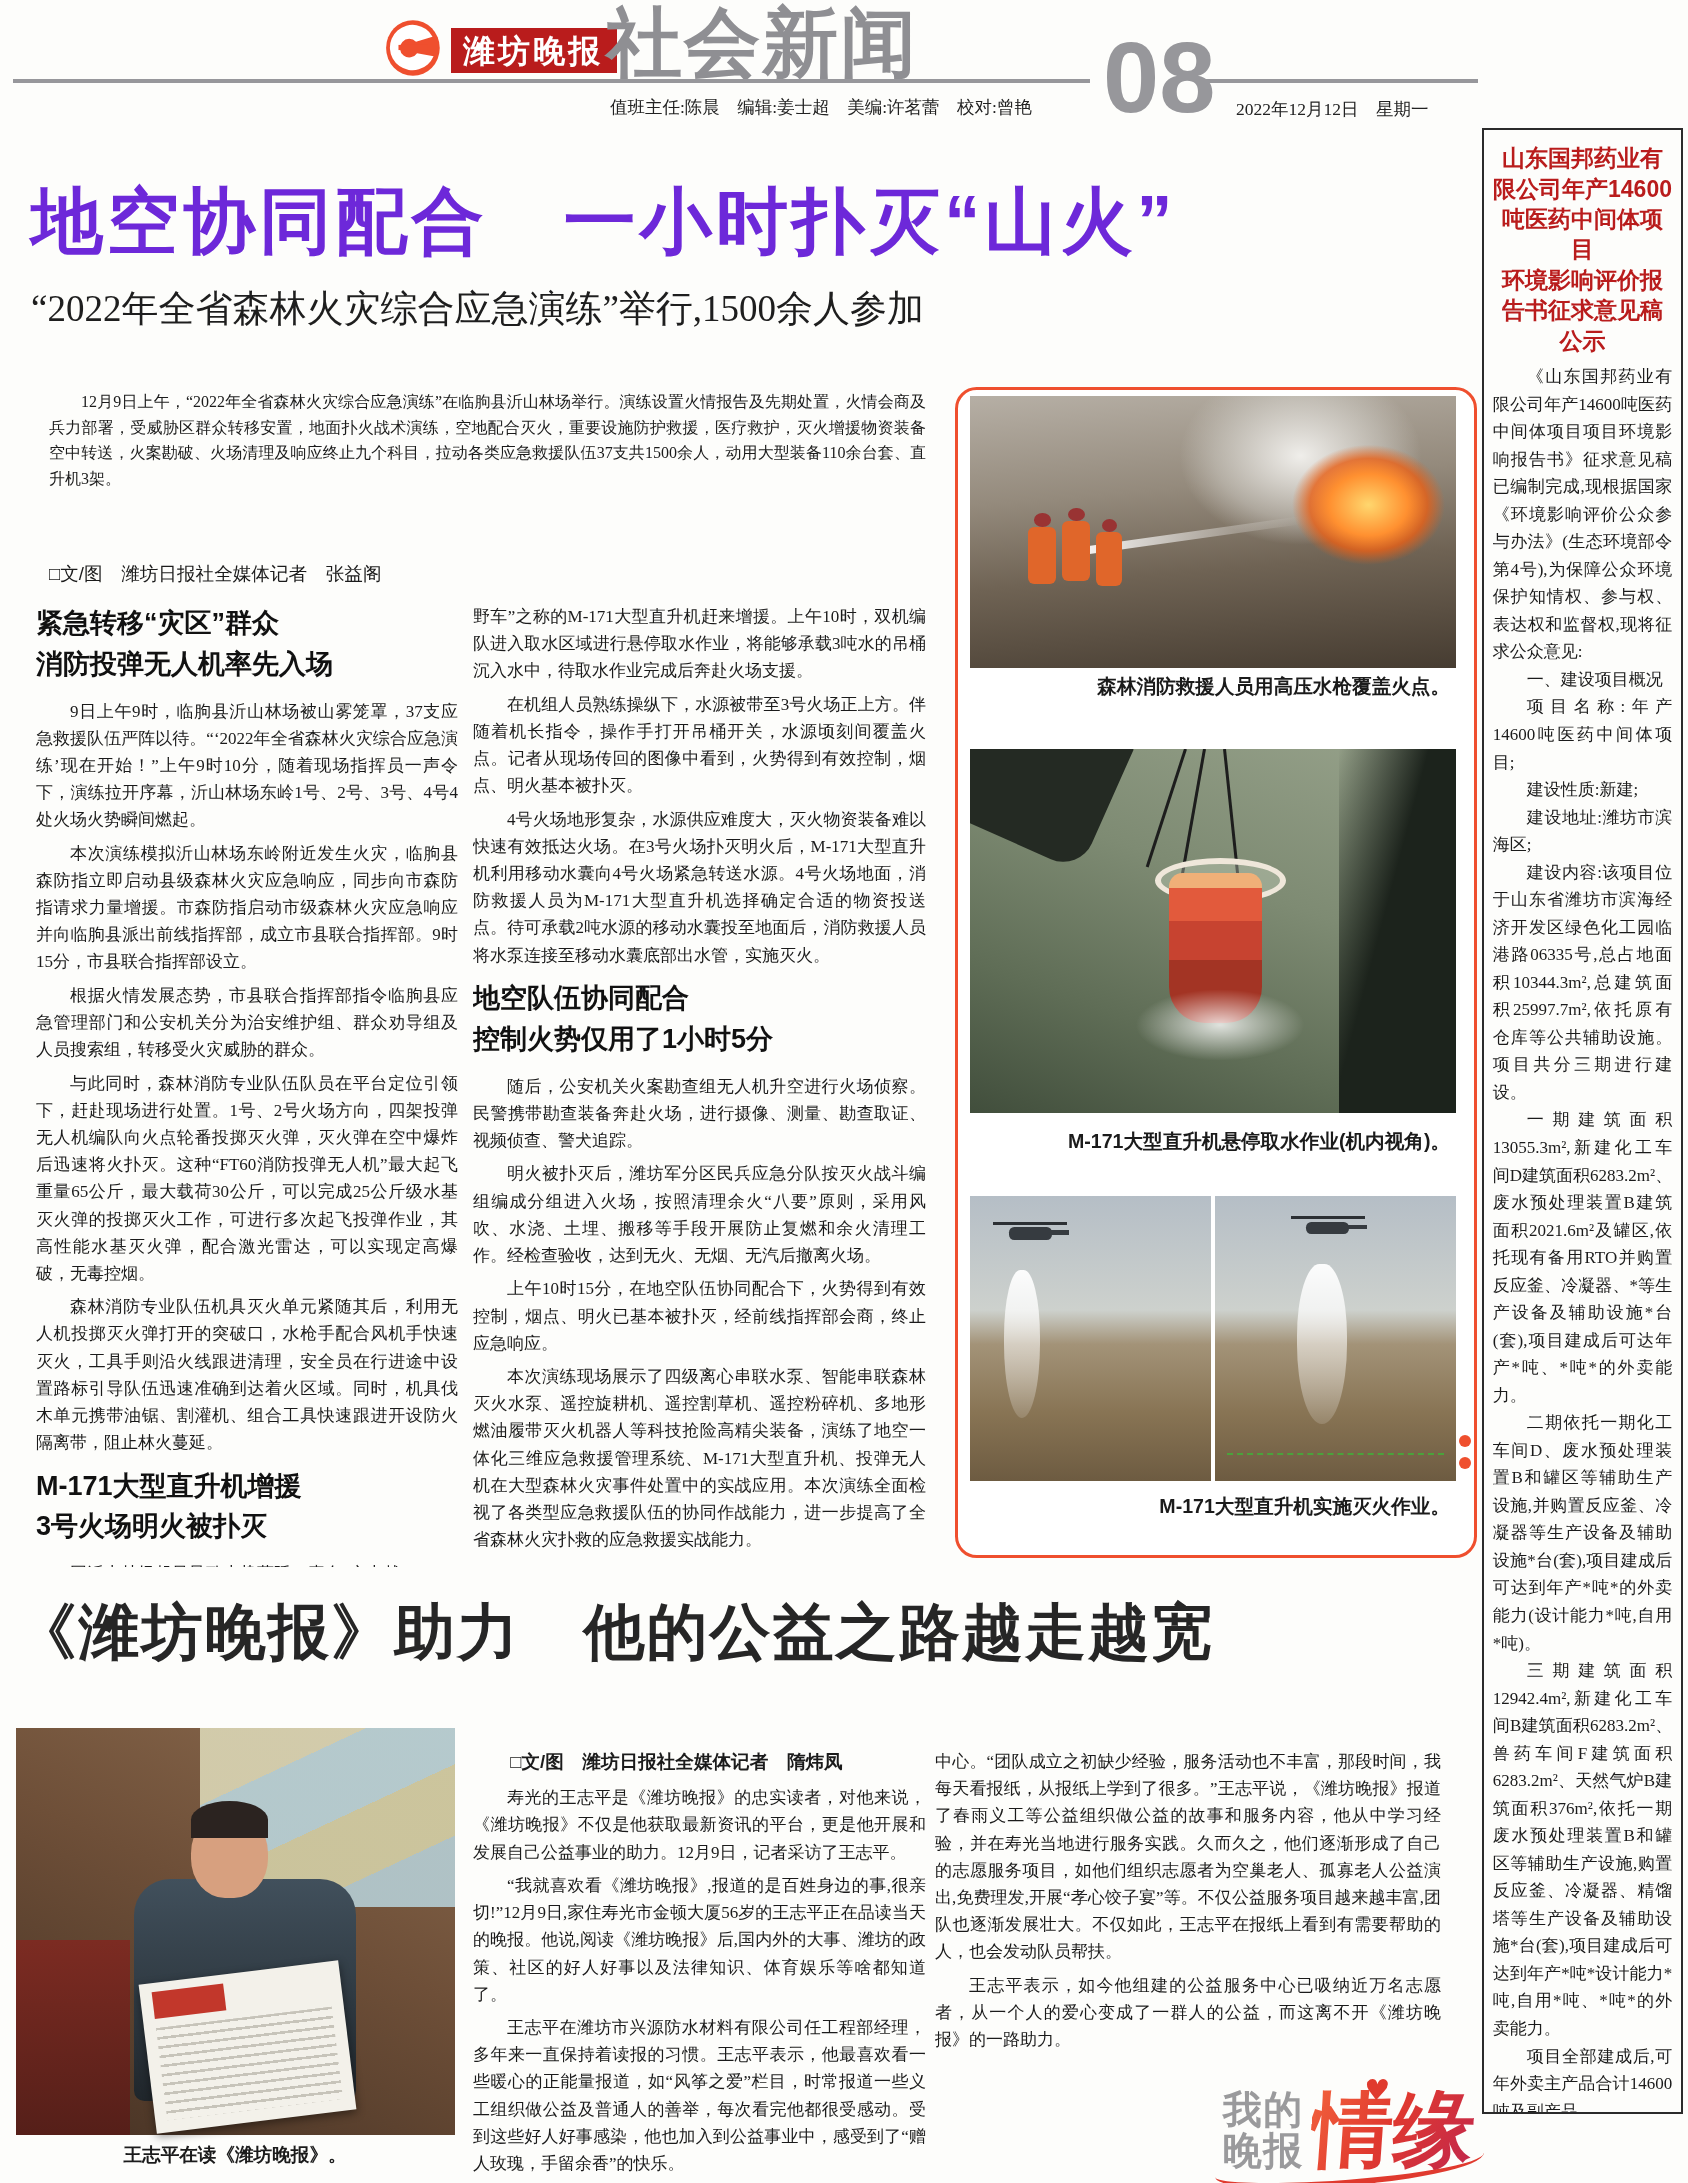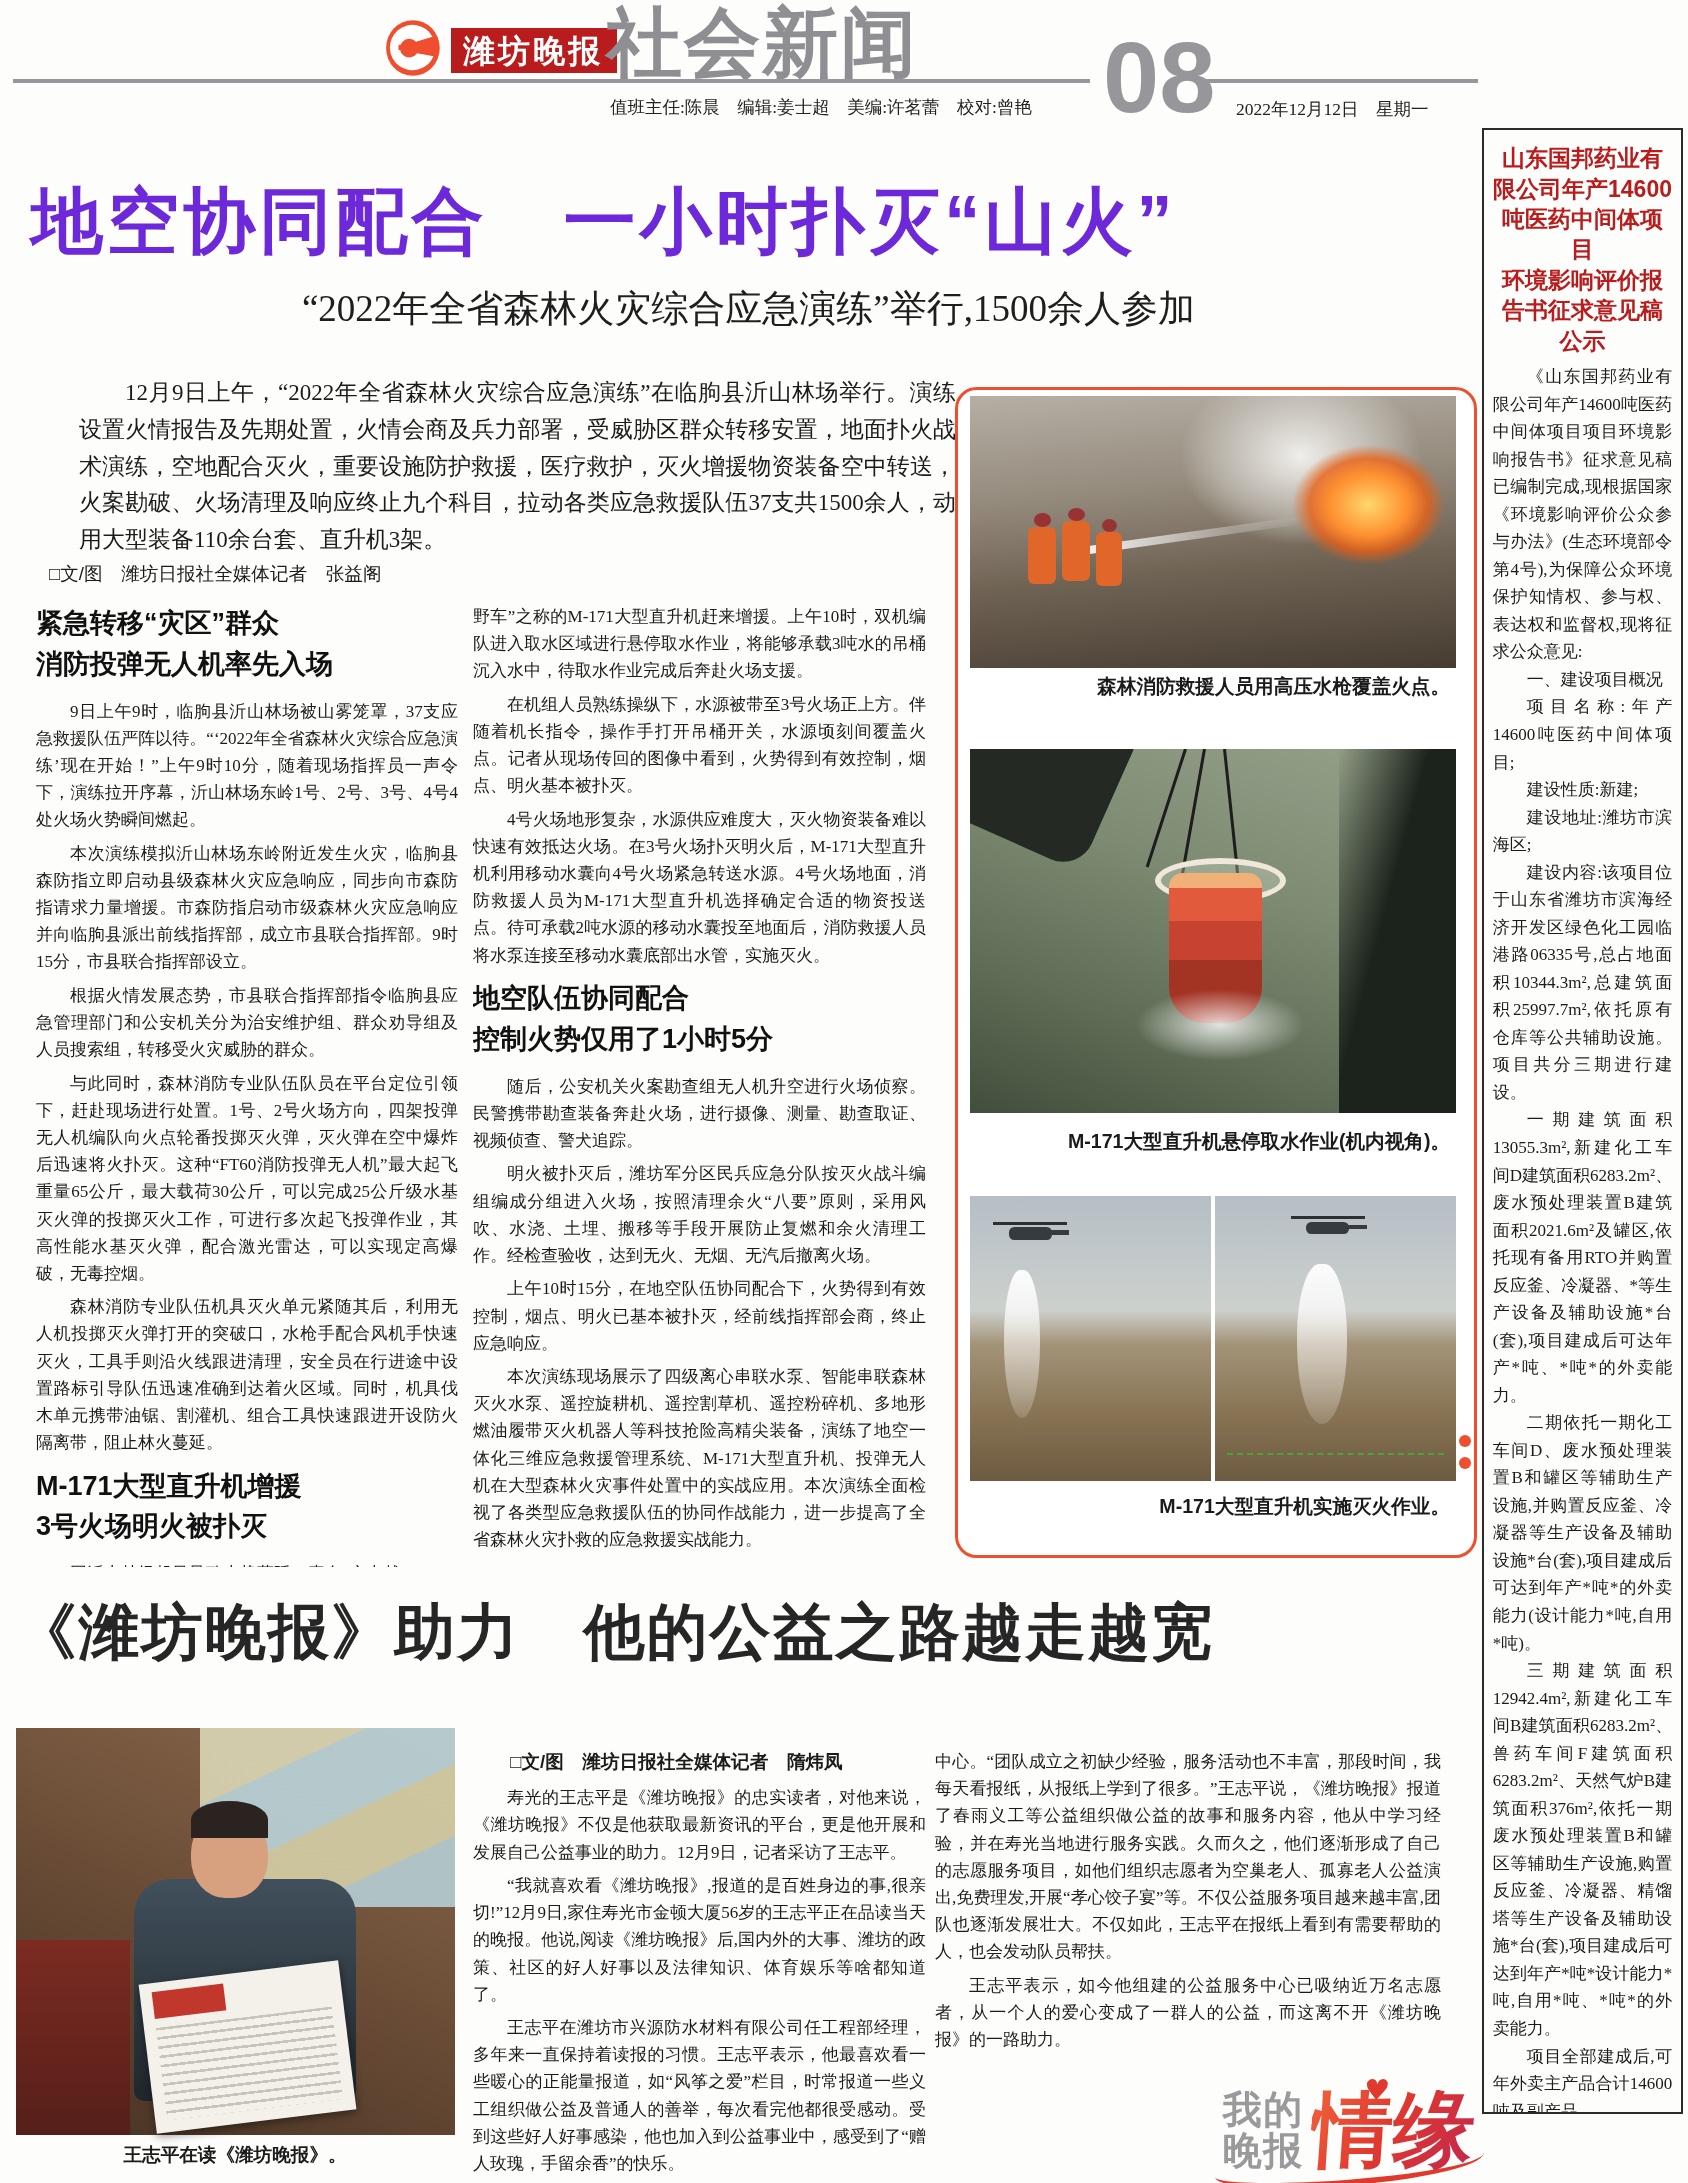--- a/index.html
+++ b/index.html
@@ -22,24 +22,24 @@
   #page-number{left:1103px;top:27px;font:bold 101px/1 "Liberation Sans", sans-serif;color:#97979b;}
   .head-rule{top:79px;height:4.1px;background:#97979b;}
   #rule-left{left:13px;width:1077px;}
   #rule-right{left:1206px;width:272px;}
   #credits{left:610px;top:95px;font-size:17.5px;color:#222;}
   #masthead-date{left:1236px;top:97px;font-size:17.5px;color:#222;}
 
   
   #a1-headline{left:31px;top:182px;width:1435px;
     font:bold 72px/1.1 "Liberation Sans", sans-serif;color:#6d28d9;letter-spacing:4.1px;}
-  #a1-sub{left:31px;top:287px;width:1435px;text-align:center;
+  #a1-sub{left:31px;top:287px;width:1435px;
     font:37px/1.2 "Liberation Serif", serif;color:#1e1e1e;}
-  #a1-lead{left:49px;top:375px;width:877px;font-size:23px;line-height:1.6;
-    text-align:justify;text-indent:2em;margin-left:30px;}
+  #a1-lead{left:49px;top:389px;width:877px;font-size:16px;line-height:1.6;
+    text-align:justify;text-indent:2em;}
   #a1-byline{left:49px;top:561px;width:877px;font-size:18.6px;}
 
   .news-col{top:603px;height:964px;overflow:hidden;}
   #col1{left:36px;width:422px;}
   #col2{left:473px;width:453px;}
   .sec-h{font:bold 27px/1.35 "Liberation Sans", sans-serif;color:#111;margin:11.4px 0 4.1px;}
   .sec-h.first{margin-top:2.1px;}
   .sec-h+ .sec-h{margin-top:0;margin-bottom:15.5px;}
   .news-col p{font-size:17px;line-height:1.6;text-align:justify;text-indent:2em;margin:0 0 6.2px;}
   .news-col p.cont{text-indent:0;}

